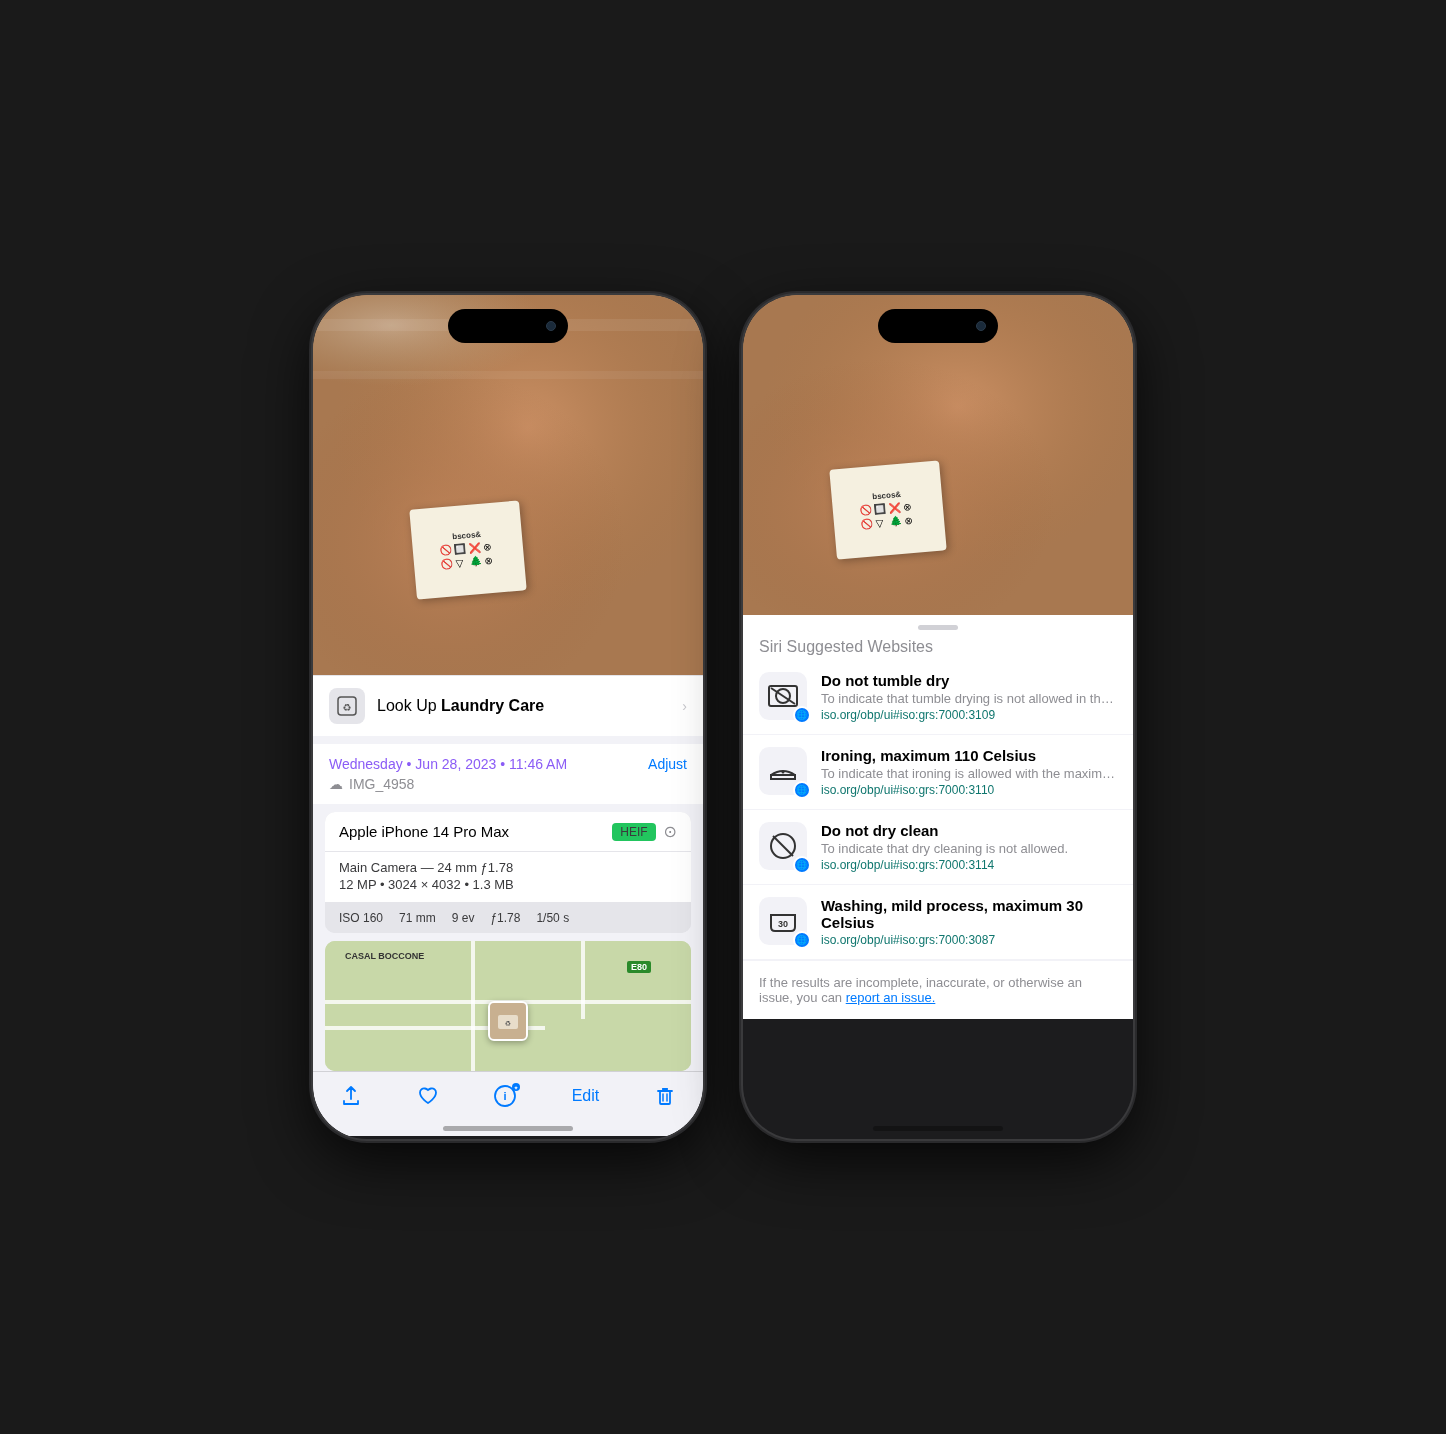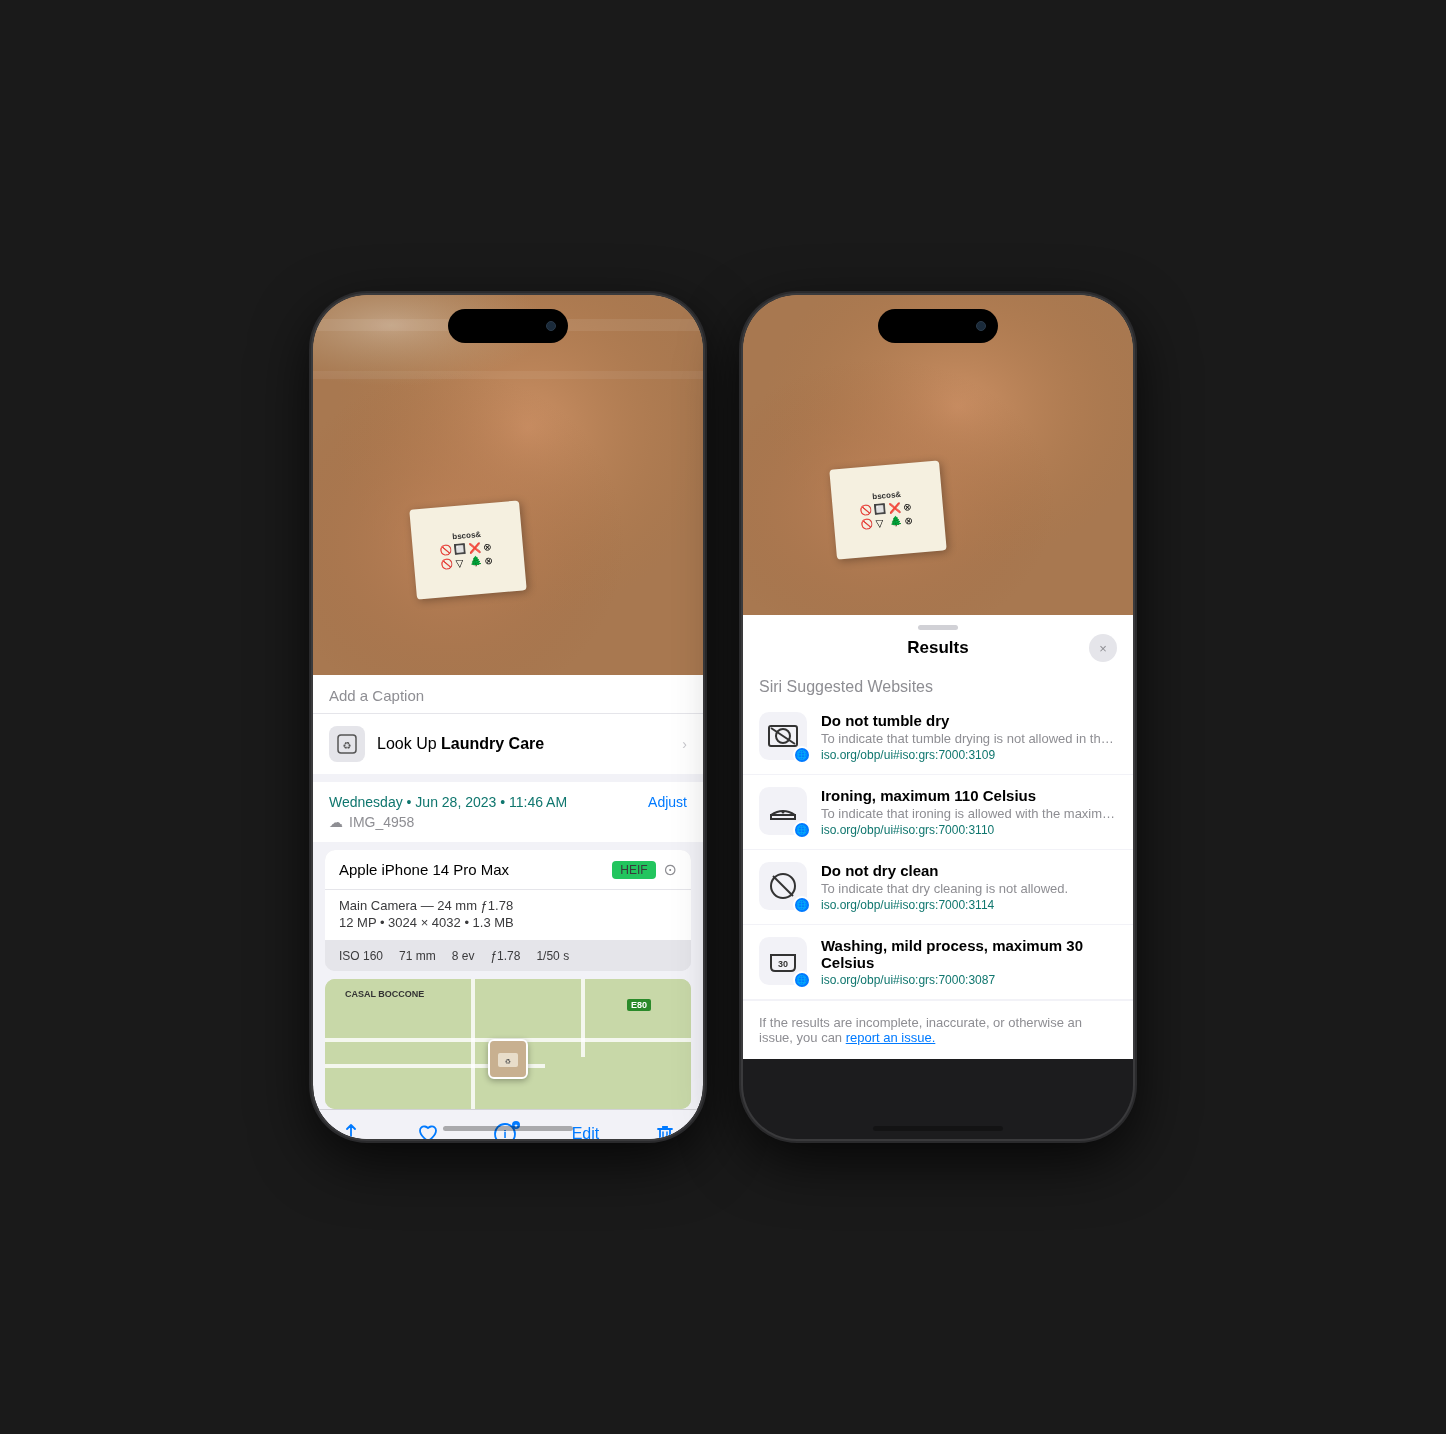--- a/index.html
+++ b/index.html
@@ -175,21 +175,21 @@
 
     .meta-date {
       display: flex;
       justify-content: space-between;
       align-items: center;
       margin-bottom: 4px;
     }
 
     .meta-date-text {
       font-size: 14px;
-      color: #0f766e;
+      color: #8b5cf6;
     }
 
     .meta-adjust {
       font-size: 14px;
       color: #007aff;
     }
 
     .meta-filename {
       display: flex;
       align-items: center;
@@ -578,23 +578,20 @@
           <span>🚫</span>
             <span>▽</span>
             <span>🌲</span>
             <span>⊗</span>
         </div>
       </div>
     </div>
 
     <div class="info-panel">
 
-      <div class="caption-area">
-        <span class="caption-text">Add a Caption</span>
-      </div>
 
       <div class="lookup-row">
         <div class="lookup-icon">
           <svg width="22" height="22" viewBox="0 0 22 22">
             <rect x="2" y="2" width="18" height="18" rx="3" fill="none" stroke="#555" stroke-width="1.5"></rect>
             <text x="11" y="16" text-anchor="middle" font-size="10" fill="#555">♻</text>
           </svg>
         </div>
         <div>
           <span>Look Up </span><strong>Laundry Care</strong>
@@ -621,21 +618,21 @@
             <span class="camera-icon-btn">⊙</span>
           </div>
         </div>
         <div class="camera-detail">
           <div class="camera-detail-text">Main Camera — 24 mm ƒ1.78</div>
           <div class="camera-detail-text">12 MP • 3024 × 4032 • 1.3 MB</div>
         </div>
         <div class="exif-row">
           <span class="exif-item">ISO 160</span>
           <span class="exif-item">71 mm</span>
-          <span class="exif-item">8 ev</span>
+          <span class="exif-item">9 ev</span>
           <span class="exif-item">ƒ1.78</span>
           <span class="exif-item">1/50 s</span>
         </div>
       </div>
 
       <div class="map-area">
         <div class="map-bg">
 
           <div class="map-road-h" style="top:45%;left:0;width:100%;"></div>
           <div class="map-road-h" style="top:65%;left:0;width:60%;"></div>
@@ -726,26 +723,20 @@
             <span>🌲</span>
             <span>⊗</span>
         </div>
       </div>
     </div>
 
     <div class="results-panel">
       <div class="results-handle">
         <div class="handle-bar"></div>
       </div>
-      <div class="results-header">
-        <span class="results-title">Results</span>
-        <div class="results-close">
-          <span>×</span>
-        </div>
-      </div>
       <div class="section-label">Siri Suggested Websites</div>
 
       <div class="result-item">
         <div class="result-icon-wrap">
           <svg width="32" height="32" viewBox="0 0 32 32" class="wash-symbol">
             <rect x="2" y="6" width="28" height="20" rx="2" fill="none" stroke="#333" stroke-width="2"></rect>
             <circle cx="16" cy="16" r="7" fill="none" stroke="#333" stroke-width="2"></circle>
             <line x1="4" y1="8" x2="28" y2="24" stroke="#333" stroke-width="2"></line>
           </svg>
           <div class="globe-badge">🌐</div>

